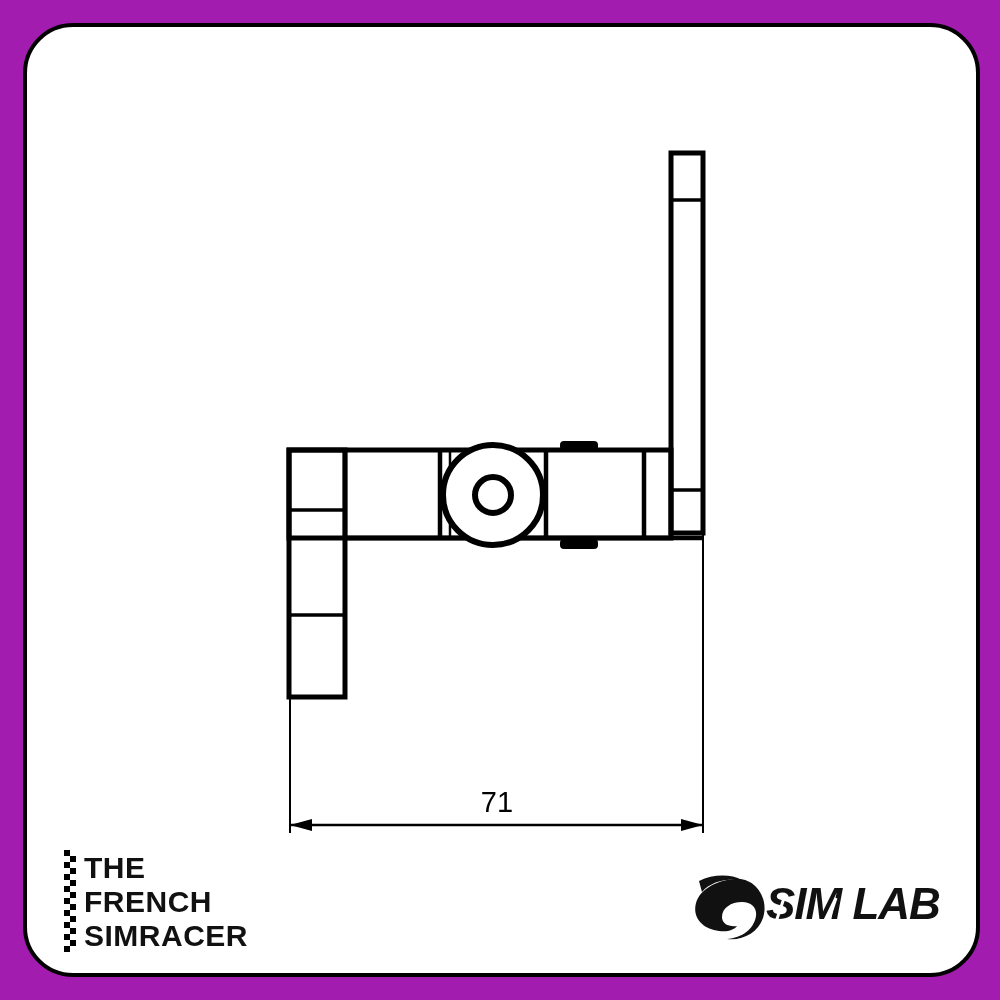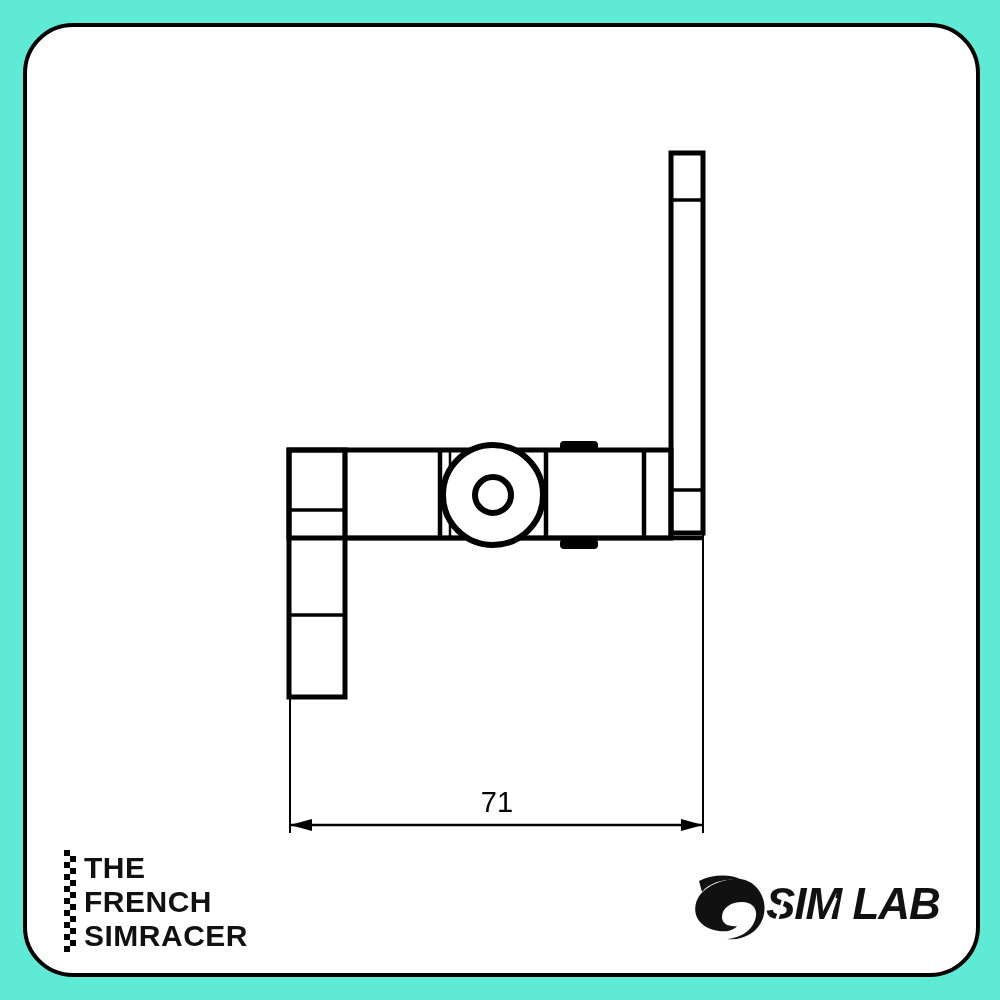--- a/index.html
+++ b/index.html
@@ -8,21 +8,21 @@
     padding: 0;
     background: #ffffff;
   }
   body {
     font-family: "Liberation Sans", sans-serif;
   }
   #sheet {
     position: relative;
     width: 1000px;
     height: 1000px;
-    background: #5eead4;
+    background: #a21caf;
     overflow: hidden;
   }
   #drawing-svg {
     position: absolute;
     left: 0;
     top: 0;
     width: 1000px;
     height: 1000px;
     display: block;
   }

